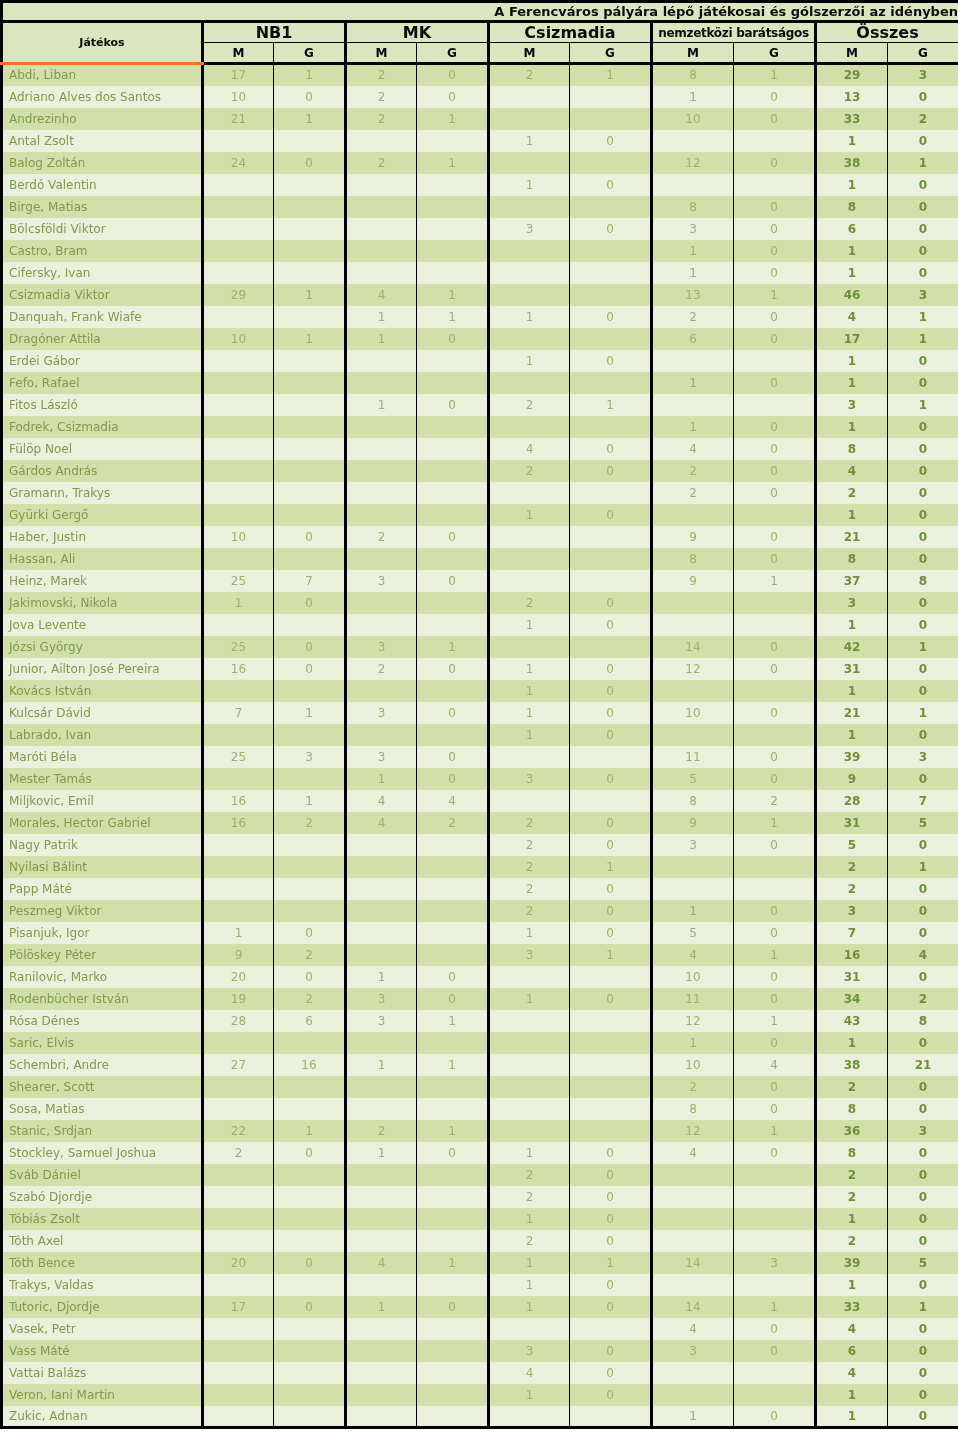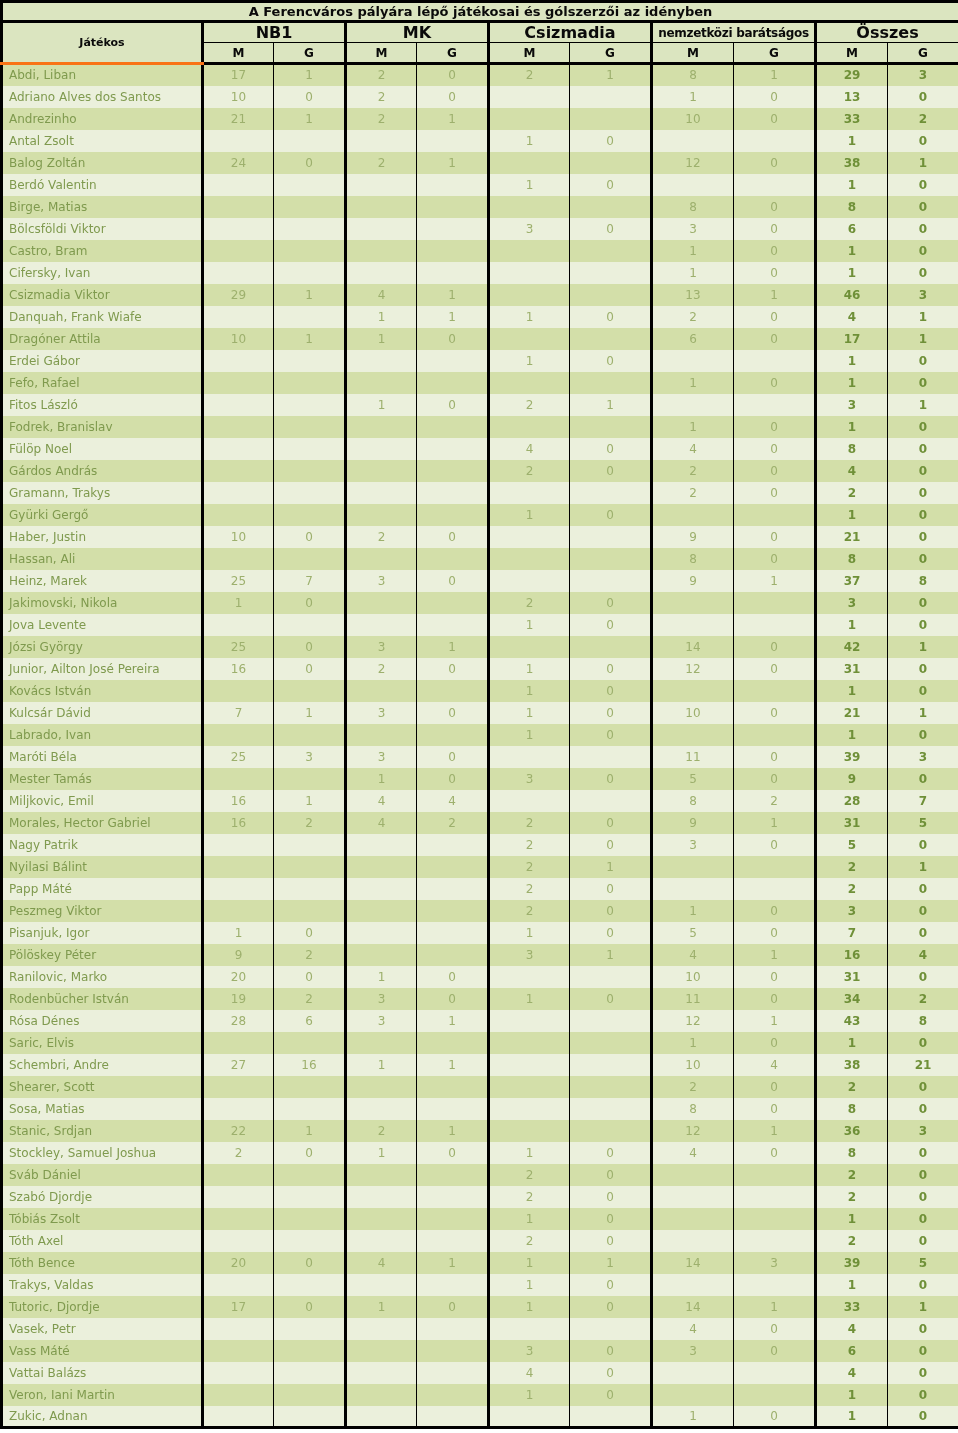--- a/index.html
+++ b/index.html
@@ -22,21 +22,21 @@
     white-space: nowrap;
   }
   
   .title-row th {
     height: 20px;
     background: #dbe5c0;
     border-bottom: 3px solid #000000;
     font-size: 13px;
     font-weight: bold;
     color: #0a0a0a;
-    text-align: center;
+    text-align: right;
   }
   .group-row th {
     height: 21px;
     background: #dbe5c0;
     border-bottom: 1px solid #000000;
     font-size: 16px;
     font-weight: bold;
     color: #0a0a0a;
     text-align: center;
   }
@@ -321,21 +321,21 @@
         <td class="gl">1</td>
         <td class="tl">0</td>
         <td class="gl">2</td>
         <td class="tl">1</td>
         <td class="gl"></td>
         <td class="tl"></td>
         <td class="gl total">3</td>
         <td class="tl total">1</td>
       </tr>
       <tr class="dark">
-        <td class="name">Fodrek, Branislav</td>
+        <td class="name">Fodrek, Csizmadia</td>
         <td class="gl"></td>
         <td class="tl"></td>
         <td class="gl"></td>
         <td class="tl"></td>
         <td class="gl"></td>
         <td class="tl"></td>
         <td class="gl">1</td>
         <td class="tl">0</td>
         <td class="gl total">1</td>
         <td class="tl total">0</td>

